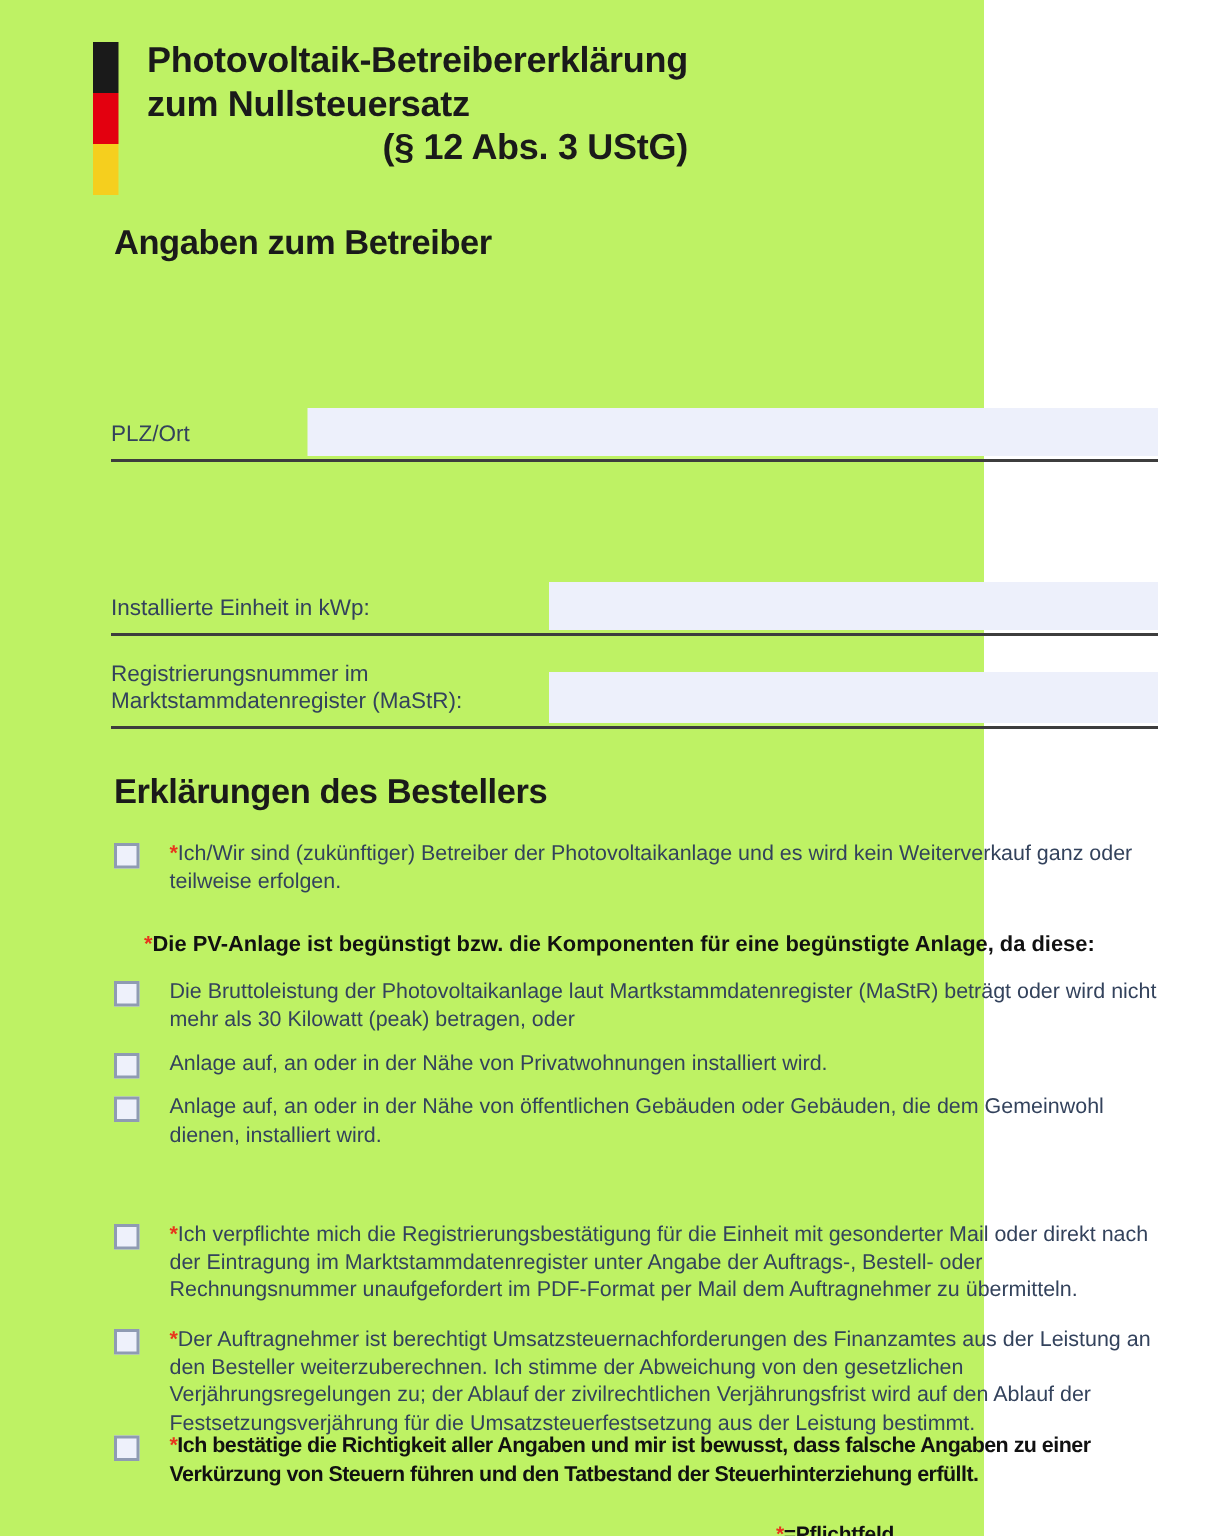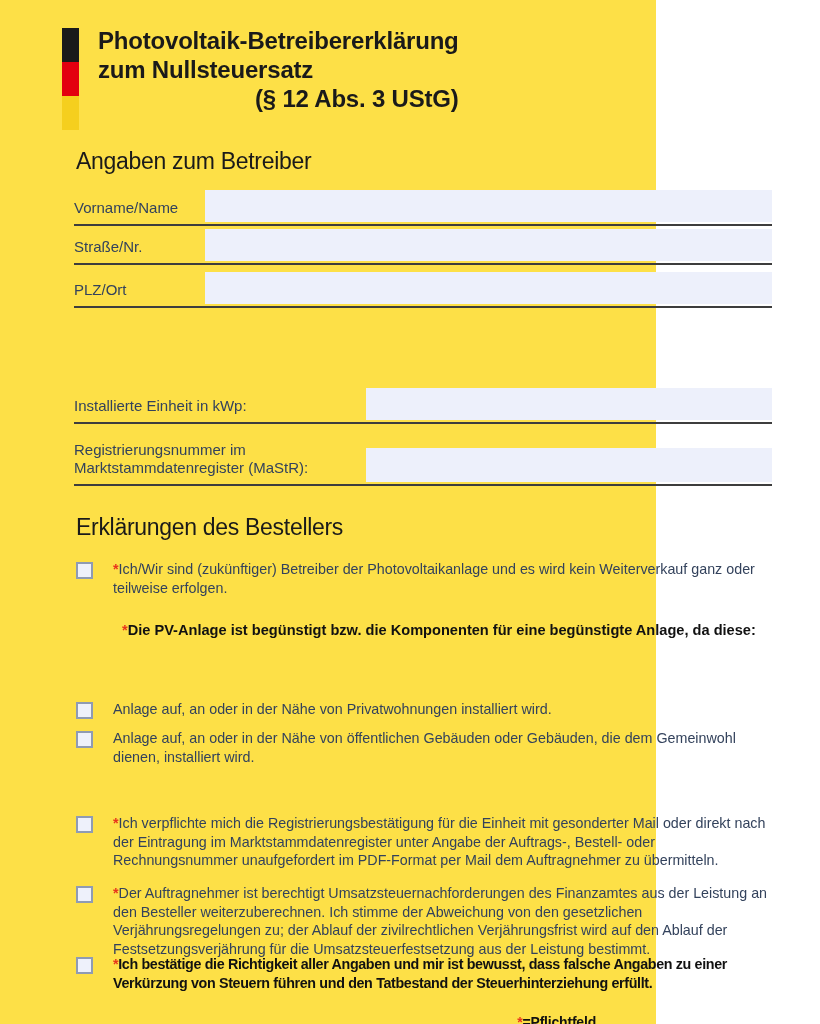--- a/index.html
+++ b/index.html
@@ -15,21 +15,21 @@
     color: #33425c;
     overflow: hidden;
     position: relative;
   }
 
   .page {
     position: relative;
     width: 656px;
     height: 1024px;
     box-sizing: border-box;
-    background: #fde047;
+    background: #bef264;
     padding-left: 31px;
   }
 
   
   .header {
     position: absolute;
     left: 62px;
     top: 26px;
     display: flex;
     align-items: flex-start;
@@ -55,21 +55,21 @@
     line-height: 1.21;
     letter-spacing: -0.2px;
   }
   .title-line3 { font-weight: bold; text-align: right; }
 
   
   .section-heading {
     position: absolute;
     left: 76px;
     font-size: 23px;
-    font-weight: normal;
+    font-weight: bold;
     color: #1a1a1a;
     letter-spacing: -0.3px;
     white-space: nowrap;
   }
 
   
   .field-row {
     position: absolute;
     left: 74px;
     width: 698px;
@@ -127,21 +127,21 @@
   }
   .check-text.condensed {
     font-weight: bold;
     color: #111111;
     font-stretch: condensed;
     letter-spacing: -0.35px;
   }
 
   .subheading-item {
     position: absolute;
-    left: 122px;
+    left: 96px;
     width: 660px;
     font-size: 14.6px;
     font-weight: bold;
     color: #111111;
     line-height: 1.3;
   }
 
   .asterisk {
     color: #e8341c;
     font-weight: bold;
@@ -171,33 +171,21 @@
     </div>
     <div class="title-block">
       <div>Photovoltaik-Betreibererklärung</div>
       <div>zum Nullsteuersatz</div>
       <div class="title-line3">(§ 12 Abs. 3 UStG)</div>
     </div>
   </div>
 
   <div class="section-heading" style="top:148px;">Angaben zum Betreiber</div>
 
-  <div class="field-row" style="top:190px;">
-    <div class="field-inner">
-      <div class="field-input" style="left:131px;"></div>
-      <div class="field-label">Vorname/Name</div>
-    </div>
-  </div>
-
-  <div class="field-row" style="top:229px;">
-    <div class="field-inner">
-      <div class="field-input" style="left:131px;"></div>
-      <div class="field-label">Straße/Nr.</div>
-    </div>
-  </div>
+
 
   <div class="field-row" style="top:272px;">
     <div class="field-inner">
       <div class="field-input" style="left:131px;"></div>
       <div class="field-label">PLZ/Ort</div>
     </div>
   </div>
 
 
   <div class="field-row" style="top:388px;">
@@ -221,20 +209,24 @@
     <div class="checkbox"></div>
     <div class="check-text">
       <span class="asterisk">*</span><span>Ich/Wir sind (zukünftiger) Betreiber der Photovoltaikanlage und es wird kein Weiterverkauf ganz oder teilweise erfolgen.</span>
     </div>
   </div>
 
   <div class="subheading-item" style="top:621px;">
     <span class="asterisk">*</span><span>Die PV-Anlage ist begünstigt bzw. die Komponenten für eine begünstigte Anlage, da diese:</span>
   </div>
 
+  <div class="check-item" style="top:652px;">
+    <div class="checkbox"></div>
+    <div class="check-text">Die Bruttoleistung der Photovoltaikanlage laut Martkstammdatenregister (MaStR) beträgt oder wird nicht mehr als 30 Kilowatt (peak) betragen, oder</div>
+  </div>
 
   <div class="check-item" style="top:700px;">
     <div class="checkbox"></div>
     <div class="check-text">Anlage auf, an oder in der Nähe von Privatwohnungen installiert wird.</div>
   </div>
 
   <div class="check-item" style="top:729px;">
     <div class="checkbox"></div>
     <div class="check-text">Anlage auf, an oder in der Nähe von öffentlichen Gebäuden oder Gebäuden, die dem Gemeinwohl dienen, installiert wird.</div>
   </div>

